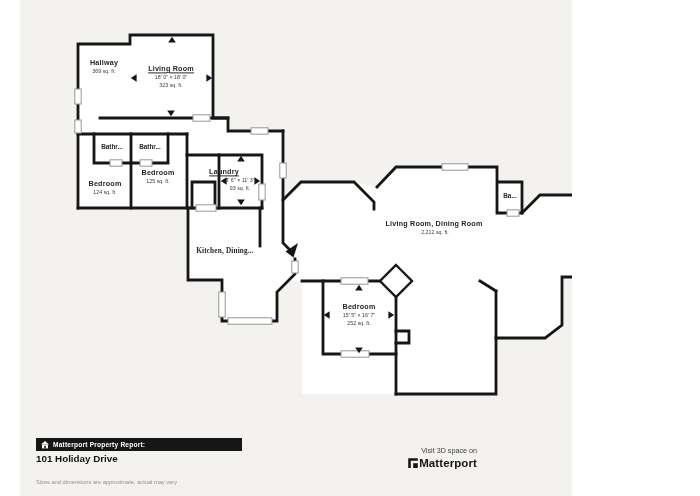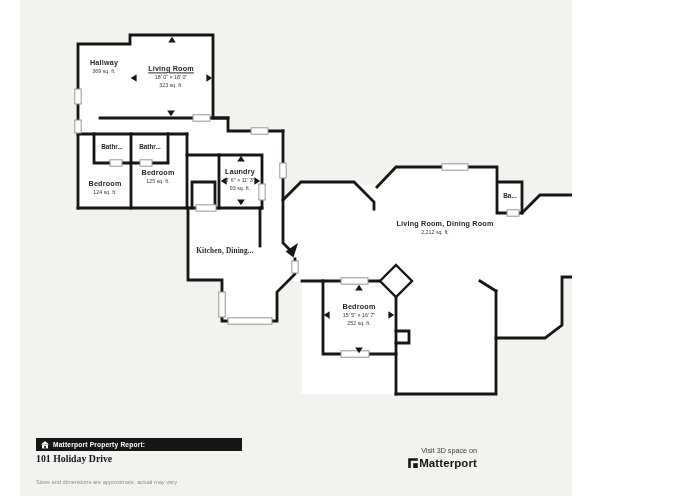--- a/index.html
+++ b/index.html
@@ -8,21 +8,21 @@
   #panel{position:absolute;left:20px;top:0;width:660px;height:496px;background:#f3f2ef;}
   svg.plan{position:absolute;left:0;top:0;}
   .lbl{position:absolute;transform:translate(-50%,-50%);white-space:nowrap;line-height:1;text-align:center;}
   .lbl.name{font-size:7.2px;font-weight:700;color:#262626;letter-spacing:.2px;}
   .lbl.sub{font-size:5.3px;color:#3a3a3a;}
   .lbl.small{font-size:6.4px;font-weight:700;color:#262626;}
   
   #banner{position:absolute;left:36px;top:438px;width:206px;height:13px;background:#161616;color:#ffffff;
           display:flex;align-items:center;gap:4px;padding:0 0 0 5px;box-sizing:border-box;}
   #banner .btxt{font-size:6.6px;font-weight:700;letter-spacing:.2px;}
-  #address{position:absolute;left:36px;top:453px;font-size:9.8px;font-weight:700;color:#141414;font-family:Liberation Serif, serif;}
+  #address{position:absolute;left:36px;top:453px;font-size:9.8px;font-weight:700;color:#141414;}
   #stats{position:absolute;left:36px;top:466px;font-size:7.6px;color:#666;display:flex;align-items:center;}
   #stats .b{font-weight:700;color:#141414;}
   #stats .v{margin-left:3px;color:#6a6a6a;}
   #stats .sep{display:inline-block;width:1px;height:11px;background:#9a9a9a;margin:0 6px;}
   #disclaimer{position:absolute;left:36px;top:479px;font-size:5.7px;color:#8f8f8f;}
   #visit{position:absolute;right:95px;top:446px;font-size:7.2px;color:#3f3f3f;text-align:center;}
   #brandrow{position:absolute;right:95px;top:457px;display:flex;align-items:center;gap:0;}
   #brandrow .btext{font-size:11.5px;font-weight:700;color:#161616;letter-spacing:.1px;}
   #qrpad{position:absolute;left:611px;top:434px;width:64px;height:58px;background:#ffffff;}
   #qrpad svg{position:absolute;left:9px;top:6px;}
@@ -124,27 +124,27 @@
 
   <span class="lbl small" style="left:112px;top:147px;">Bathr...</span>
   <span class="lbl small" style="left:150px;top:147px;">Bathr...</span>
 
   <span class="lbl name" style="left:105px;top:184px;">Bedroom</span>
   <span class="lbl sub" style="left:105px;top:193px;">124 sq. ft.</span>
 
   <span class="lbl name" style="left:158px;top:173px;">Bedroom</span>
   <span class="lbl sub" style="left:158px;top:182px;">125 sq. ft.</span>
 
-  <span class="lbl name" style="left:240px;top:172px;">Laundry</span>
+  <span class="lbl name" style="left:224px;top:172px;text-decoration:underline;">Laundry</span>
   <span class="lbl sub" style="left:240px;top:181px;">8' 6" × 11' 3"</span>
   <span class="lbl sub" style="left:240px;top:189px;">93 sq. ft.</span>
 
   <span class="lbl name" style="left:225px;top:252px;font-family:Liberation Serif, serif;">Kitchen, Dining...</span>
 
-  <span class="lbl name" style="left:445px;top:224px;">Living Room, Dining Room</span>
+  <span class="lbl name" style="left:434px;top:224px;">Living Room, Dining Room</span>
   <span class="lbl sub" style="left:435px;top:233px;">2,212 sq. ft.</span>
 
   <span class="lbl small" style="left:510px;top:196px;">Ba...</span>
 
   <span class="lbl name" style="left:359px;top:307px;">Bedroom</span>
   <span class="lbl sub" style="left:359px;top:316px;">15' 5" × 16' 7"</span>
   <span class="lbl sub" style="left:359px;top:324px;">252 sq. ft.</span>
 
   <div id="banner">
     <svg width="8" height="8" viewBox="0 0 8 8">

